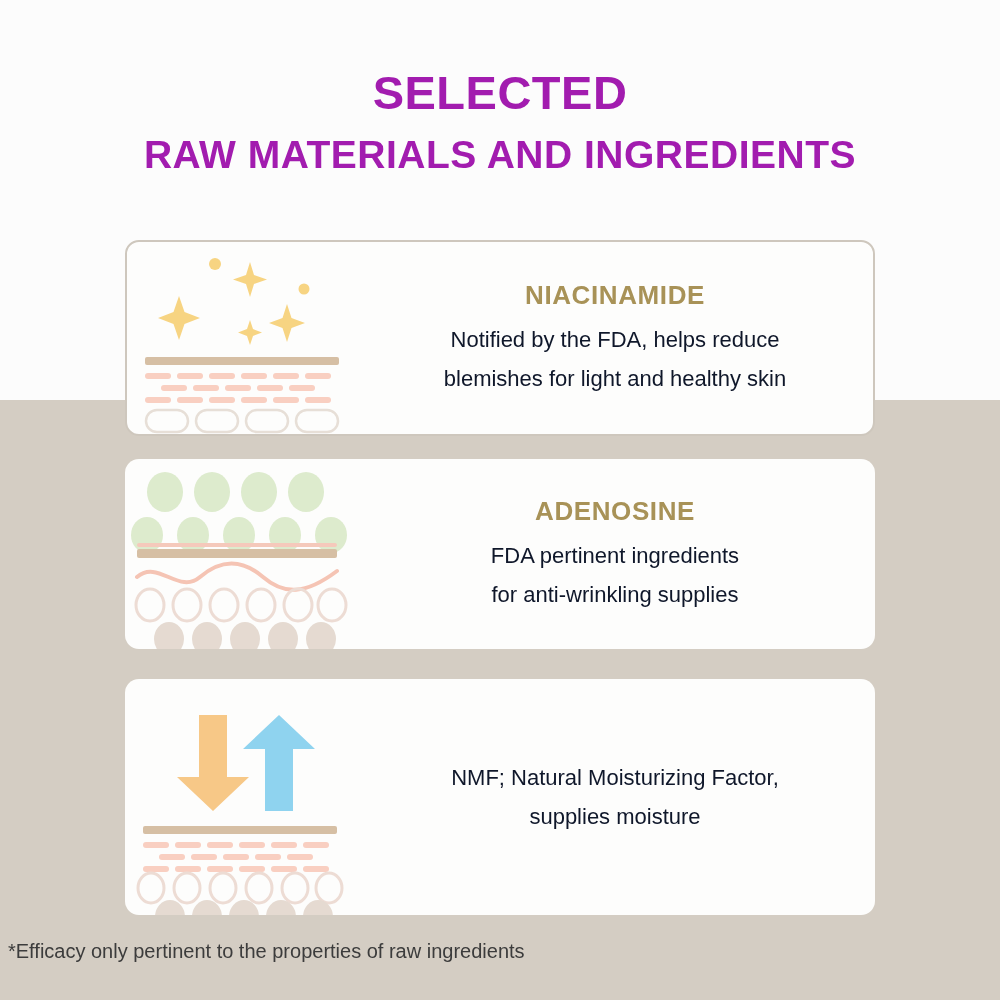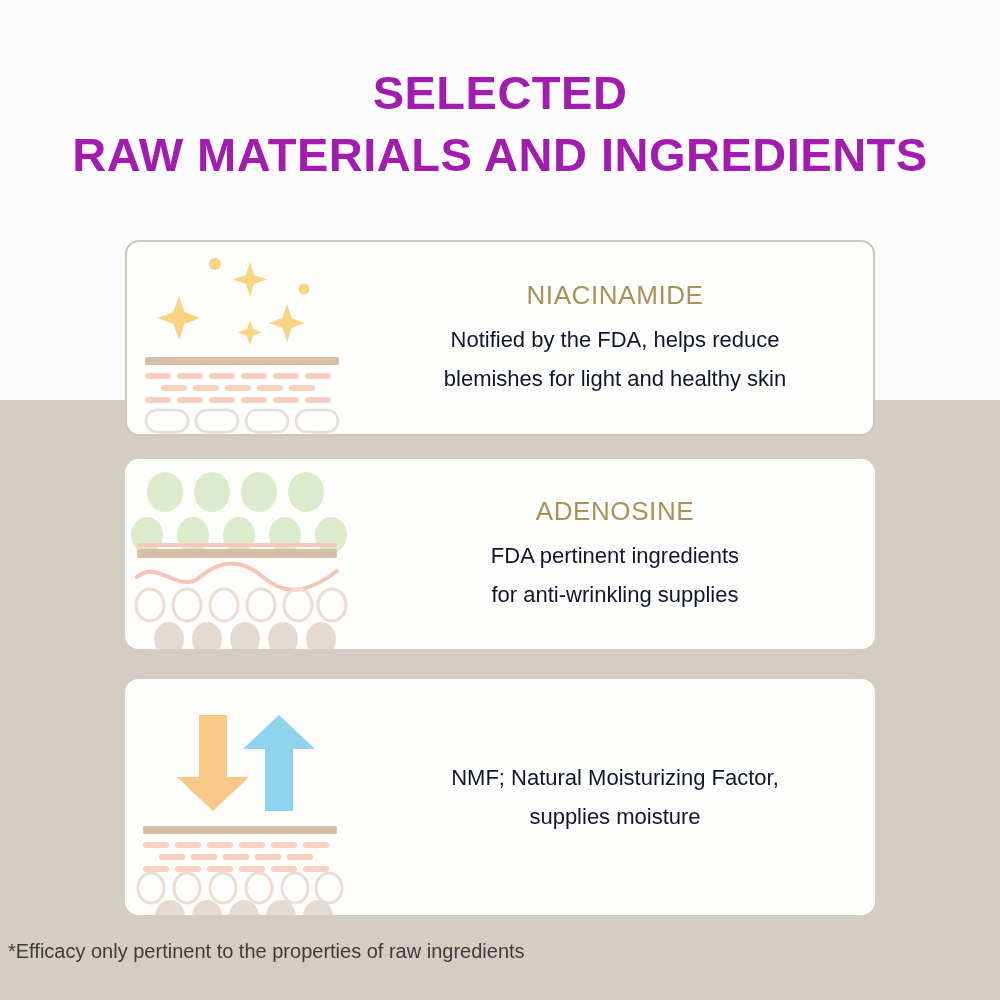--- a/index.html
+++ b/index.html
@@ -50,21 +50,21 @@
     font-weight: bold;
     letter-spacing: 0.5px;
   }
   .heading .line1 {
     display: block;
     font-size: 47px;
     line-height: 62px;
   }
   .heading .line2 {
     display: block;
-    font-size: 47px;
+    font-size: 39px;
     line-height: 62px;
   }
 
   
   .card {
     position: absolute;
     left: 125px;
     width: 750px;
     background: #fdfdfc;
     border-radius: 14px;
@@ -85,21 +85,21 @@
     height: 100%;
     position: relative;
   }
   .card-text {
     flex: 1;
     text-align: center;
     padding-right: 20px;
   }
   .card-title {
     color: #a89257;
-    font-weight: normal;
+    font-weight: bold;
     font-size: 26px;
     letter-spacing: 0.6px;
     line-height: 33px;
     margin-bottom: 8px;
   }
   .card-title .t-line { display: block; }
   .card-desc {
     color: #0f172a;
     font-size: 22px;
     line-height: 39px;

